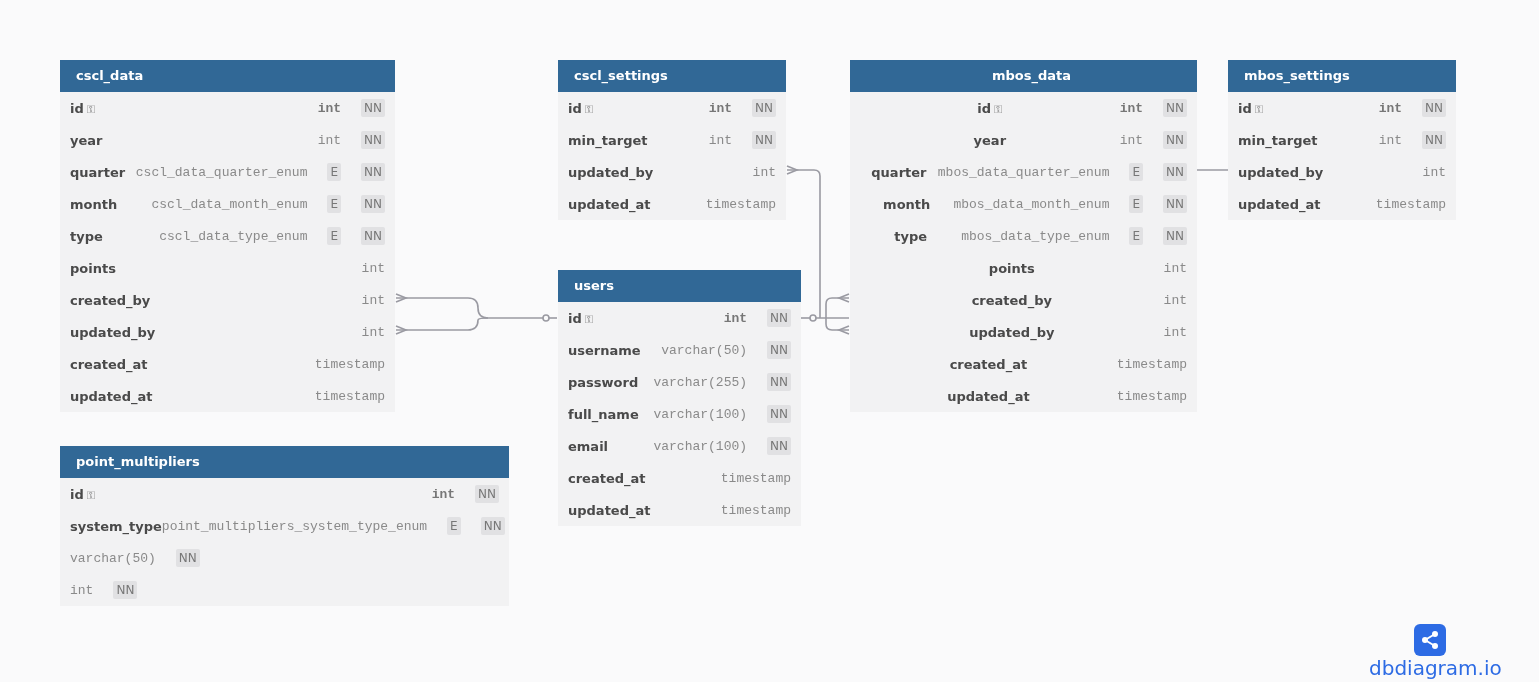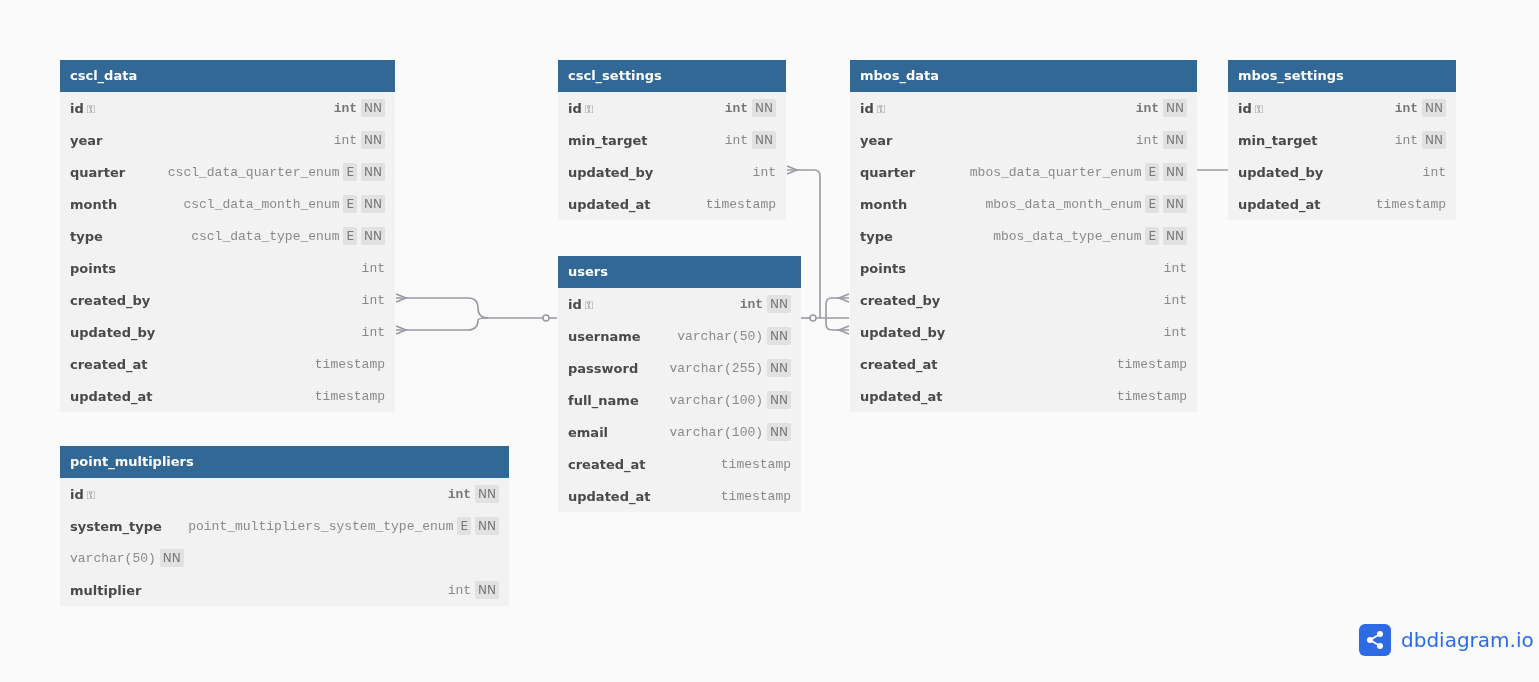--- a/index.html
+++ b/index.html
@@ -1,27 +1,27 @@
 <!DOCTYPE html>
 <html><head>
 <meta charset="utf-8">
 <style>
   html,body{margin:0;padding:0;}
   body{width:1539px;height:682px;background:#fafafb;position:relative;overflow:hidden;font-family:"DejaVu Sans","Liberation Sans",sans-serif;}
   .table{position:absolute;background:#f2f2f3;}
-  .thead{height:32px;background:#316896;color:#fff;font-weight:bold;font-size:13px;line-height:31px;padding-left:10px;box-sizing:border-box;}
+  .thead{height:32px;background:#316896;color:#fff;font-weight:bold;font-size:13px;line-height:31px;padding-left:16px;box-sizing:border-box;}
   .row{height:32px;display:flex;align-items:center;padding:0 10px;box-sizing:border-box;font-size:13px;color:#4a4a4a;}
   .fname{flex:1;white-space:nowrap;font-weight:bold;}
   .fname.pk{font-weight:bold;}
   .key{font-size:11px;color:#777;margin-left:3px;font-weight:normal;}
   .ftype{color:#8a8a8a;white-space:nowrap;font-family:Liberation Mono, monospace;}
   .ftype.pk{font-weight:bold;color:#777;}
-  .badge{display:inline-block;background:#e1e1e3;color:#777;font-size:12px;padding:1px 3px;margin-left:4px;border-radius:2px;line-height:16px;}
+  .badge{display:inline-block;background:#e1e1e3;color:#777;font-size:12px;padding:1px 3px;margin-left:20px;border-radius:2px;line-height:16px;}
   svg.lines{position:absolute;left:0;top:0;}
-  .logo{position:absolute;left:1359px;top:624px;display:flex;align-items:center;}
+  .logo{position:absolute;left:1359px;top:624px;display:flex;align-items:center;flex-direction:column;}
   .logo-box{width:32px;height:32px;border-radius:6px;background:#2d6be4;display:flex;align-items:center;justify-content:center;}
   .logo-text{color:#2d6be4;font-size:20px;margin-left:10px;}
 </style>
 </head>
 <body>
 
 <svg class="lines" width="1539" height="682">
   <g fill="none" stroke="#9a9aa2" stroke-width="1.6">
 
     <path d="M396 298 H468 Q478 298 478 308 Q478 318 488 318 H543"></path>
@@ -112,21 +112,21 @@
       </div>
       <div class="row">
         <span class="fname"><span>updated_by</span></span>
         <span class="ftype">int</span>
       </div>
       <div class="row">
         <span class="fname"><span>updated_at</span></span>
         <span class="ftype">timestamp</span>
       </div>
     </div>
-    <div class="table" style="left: 558px; top: 256px; width: 243px;">
+    <div class="table" style="left: 558px; top: 270px; width: 243px;">
       <div class="thead">users</div>
       <div class="row">
         <span class="fname pk"><span>id</span><span class="key">⚿</span></span>
         <span class="ftype pk">int</span>
         <span class="badge">NN</span>
       </div>
       <div class="row">
         <span class="fname"><span>username</span></span>
         <span class="ftype">varchar(50)</span>
         <span class="badge">NN</span>
@@ -148,21 +148,21 @@
       </div>
       <div class="row">
         <span class="fname"><span>created_at</span></span>
         <span class="ftype">timestamp</span>
       </div>
       <div class="row">
         <span class="fname"><span>updated_at</span></span>
         <span class="ftype">timestamp</span>
       </div>
     </div>
-    <div class="table" style="left: 850px; top: 60px; width: 347px;">
+    <div class="table" style="left: 850px; top: 60px; width: 347px; text-align: center;">
       <div class="thead">mbos_data</div>
       <div class="row">
         <span class="fname pk"><span>id</span><span class="key">⚿</span></span>
         <span class="ftype pk">int</span>
         <span class="badge">NN</span>
       </div>
       <div class="row">
         <span class="fname"><span>year</span></span>
         <span class="ftype">int</span>
         <span class="badge">NN</span>
@@ -238,21 +238,20 @@
         <span class="fname"><span>system_type</span></span>
         <span class="ftype">point_multipliers_system_type_enum</span>
         <span class="badge">E</span>
         <span class="badge">NN</span>
       </div>
       <div class="row">
         <span class="ftype">varchar(50)</span>
         <span class="badge">NN</span>
       </div>
       <div class="row">
-        <span class="fname"><span>multiplier</span></span>
         <span class="ftype">int</span>
         <span class="badge">NN</span>
       </div>
     </div>
   </div>
 
 <div class="logo">
   <div class="logo-box">
     <svg width="20" height="20" viewBox="0 0 20 20">
         <g fill="#fff">

